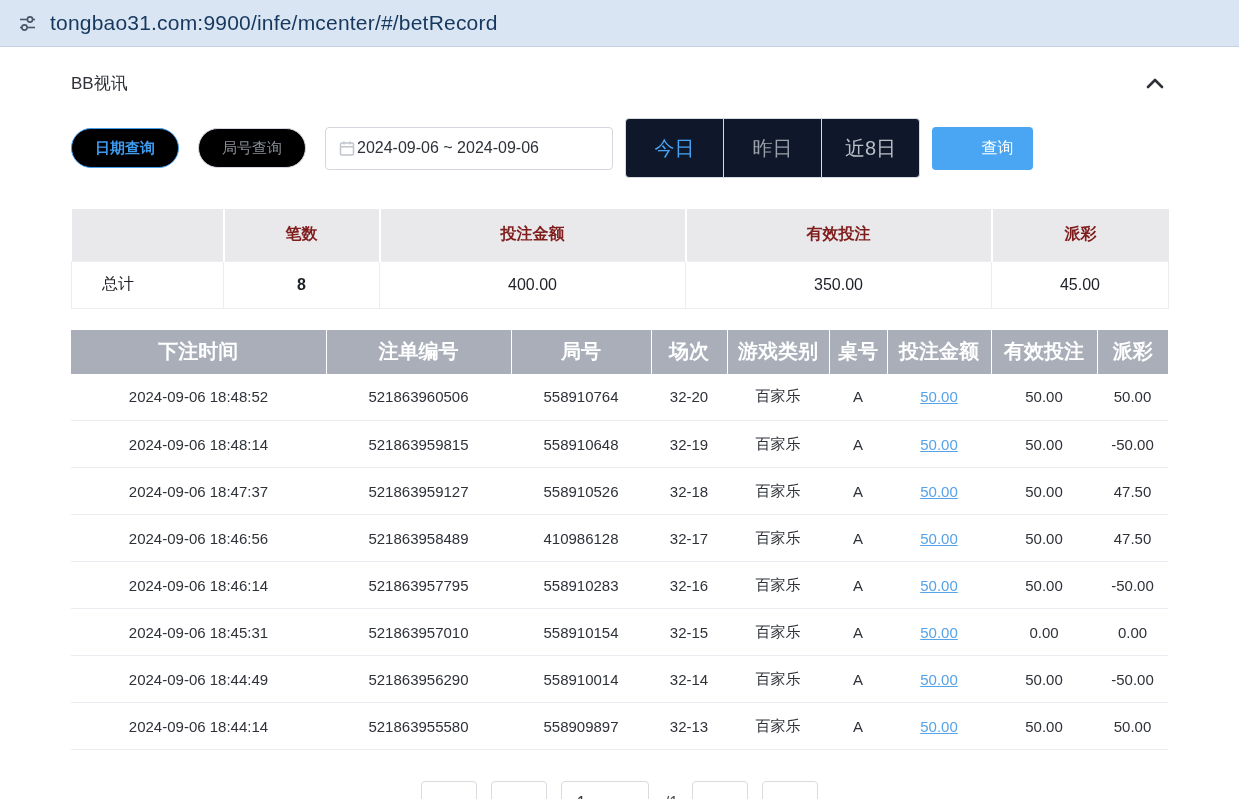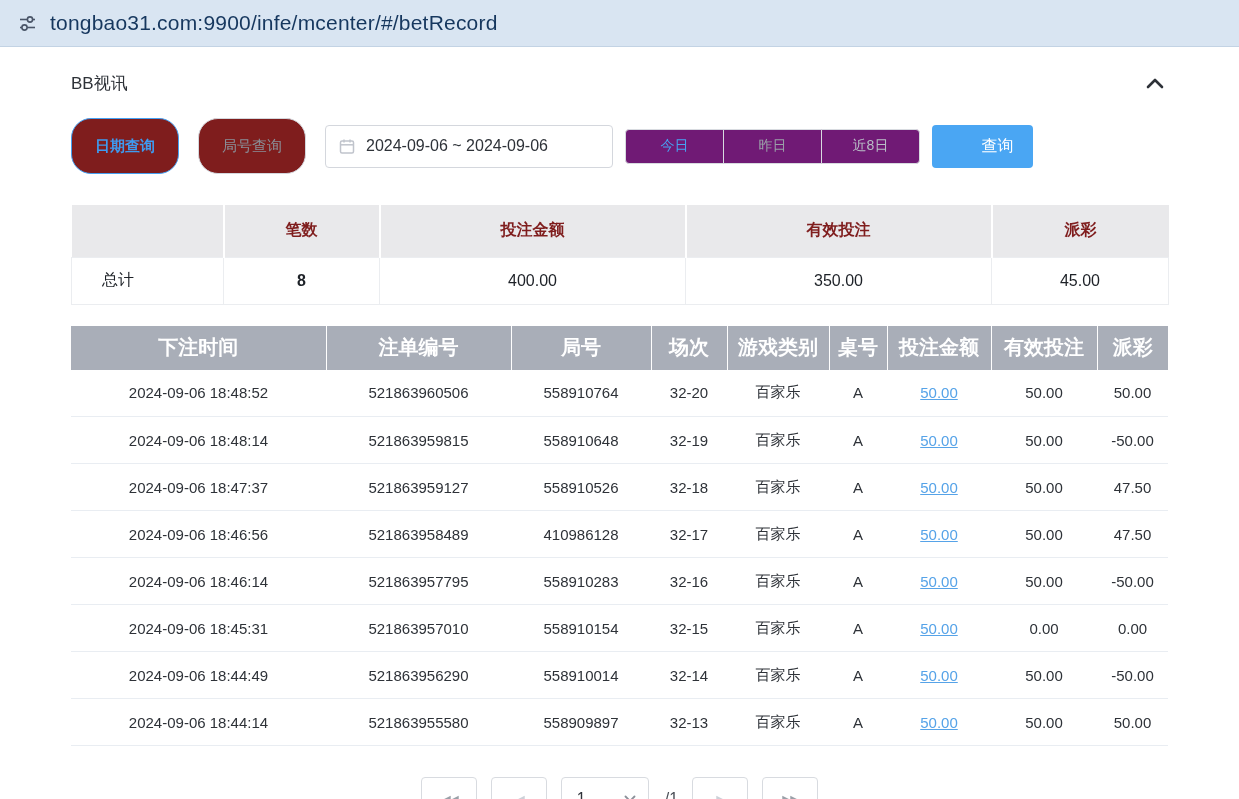--- a/index.html
+++ b/index.html
@@ -38,59 +38,59 @@
   .page-title { font-size: 17px; font-weight: normal; color: #2e3238; }
   .collapse-btn { cursor: pointer; padding: 4px; display: flex; }
 
   
   .filter-row {
     display: flex;
     align-items: center;
     margin-bottom: 31px;
   }
   .btn-pill {
-    height: 56px;
+    height: 40px;
     padding: 0 23px;
     border-radius: 20px;
-    background: #7f1d1d;
+    background: #000000;
     border: 1px solid #d4d7dd;
     font-size: 15px;
     display: flex;
     align-items: center;
     cursor: pointer;
     font-weight: bold;
   }
   .btn-pill.active { border-color: #45a0f2; color: #3e9bf0; }
   .btn-pill.inactive { color: #8a9099; font-weight: normal; margin-left: 19px; }
 
   .date-input {
     margin-left: 19px;
     width: 288px;
     height: 43px;
     border: 1px solid #d4d7dd;
     border-radius: 4px;
     display: flex;
     align-items: center;
     padding: 10px 13px;
-    gap: 11px;
+    gap: 2px;
     background: #fff;
     cursor: pointer;
   }
   .date-input .date-text { font-size: 16px; color: #2e3238; }
 
   .seg-group { display: flex; margin-left: 12px; }
   .seg {
     width: 99px;
-    height: 35px;
-    background: #701a75;
+    height: 60px;
+    background: #0f172a;
     border: 1px solid #d8dbe0;
     display: flex;
     align-items: center;
     justify-content: center;
-    font-size: 14px;
+    font-size: 20px;
     cursor: pointer;
     margin-left: -1px;
   }
   .seg:first-child { border-radius: 4px 0 0 4px; margin-left: 0; }
   .seg:last-child { border-radius: 0 4px 4px 0; }
   .seg.on { color: #47a3f2; }
   .seg.off1 { color: #9aa0a8; }
   .seg.off2 { color: #b9bfc7; }
 
   .search-btn {

